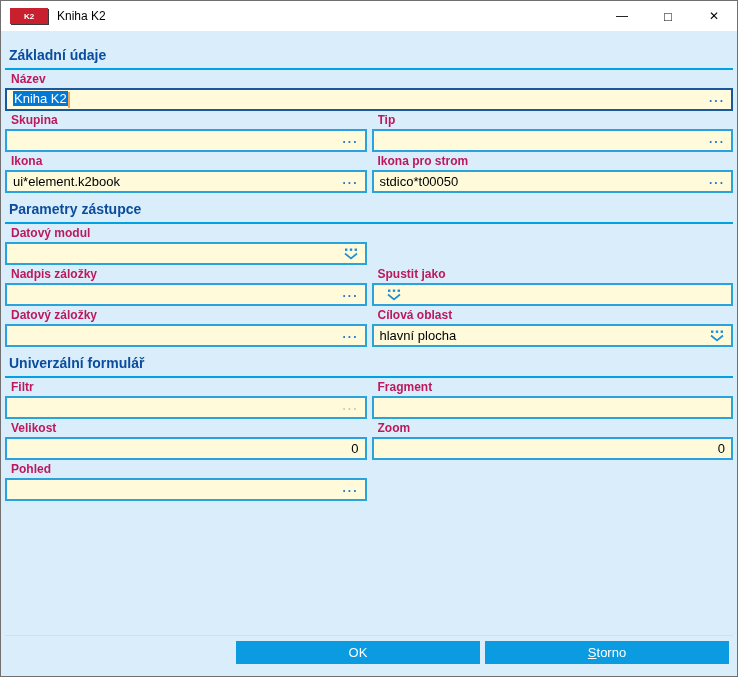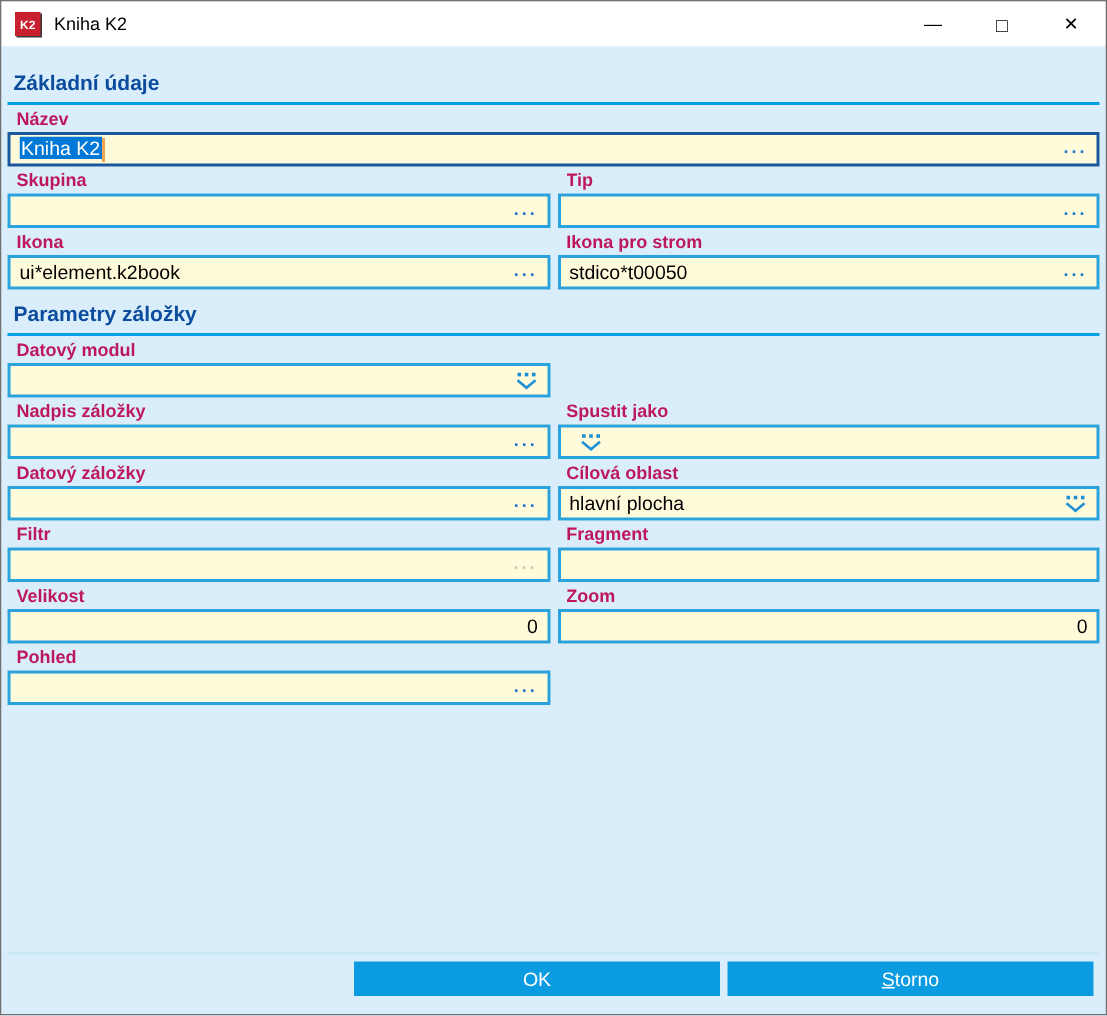--- a/index.html
+++ b/index.html
@@ -12,21 +12,21 @@
     display: flex; flex-direction: column;
     background: #d9eefa;
   }
 
   
   .titlebar {
     height: 30px; background: #ffffff; flex: 0 0 30px;
     display: flex; align-items: center;
   }
   .app-icon {
-    width: 17px; height: 16px; margin-left: 9px;
+    width: 38px; height: 16px; margin-left: 9px;
     background: #c8202e; color: #ffffff;
     font-size: 8px; font-weight: bold;
     display: flex; align-items: center; justify-content: center;
     box-shadow: 1px 1px 0 #3a3a3a;
     flex: 0 0 auto;
   }
   .title-text { margin-left: 9px; font-size: 12px; color: #000000; }
   .win-controls { margin-left: auto; display: flex; height: 30px; }
   .win-btn {
     width: 46px; height: 30px;
@@ -171,21 +171,21 @@
       <div class="field">
         <div class="flabel">Ikona pro strom</div>
         <div class="fbox">
           <span class="fval">stdico*t00050</span>
           <span class="dots">...</span>
         </div>
       </div>
     </div>
 
     <div class="section-header">
-      <div class="section-title">Parametry záložky</div>
+      <div class="section-title">Parametry zástupce</div>
       <div class="section-line"></div>
     </div>
 
     <div class="row">
       <div class="field">
         <div class="flabel">Datový modul</div>
         <div class="fbox">
           <span class="fval"></span>
           <span class="drop">
             <svg width="16" height="12" viewBox="0 0 16 12">
@@ -240,20 +240,24 @@
                 <rect x="2" y="0.5" width="2.4" height="2.4" fill="#1e8fd5"></rect>
                 <rect x="6.8" y="0.5" width="2.4" height="2.4" fill="#1e8fd5"></rect>
                 <rect x="11.6" y="0.5" width="2.4" height="2.4" fill="#1e8fd5"></rect>
                 <polyline points="2,5.5 8,10.5 14,5.5" fill="none" stroke="#1e8fd5" stroke-width="1.7"></polyline>
               </svg>
           </span>
         </div>
       </div>
     </div>
 
+    <div class="section-header">
+      <div class="section-title">Univerzální formulář</div>
+      <div class="section-line"></div>
+    </div>
 
     <div class="row">
       <div class="field">
         <div class="flabel">Filtr</div>
         <div class="fbox">
           <span class="fval"></span>
           <span class="dots disabled">...</span>
         </div>
       </div>
       <div class="field">

